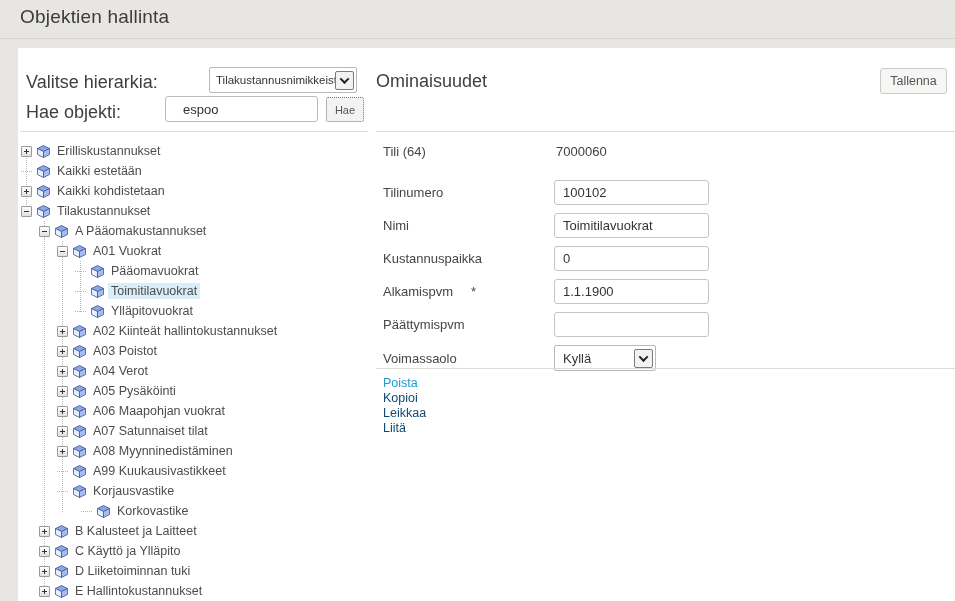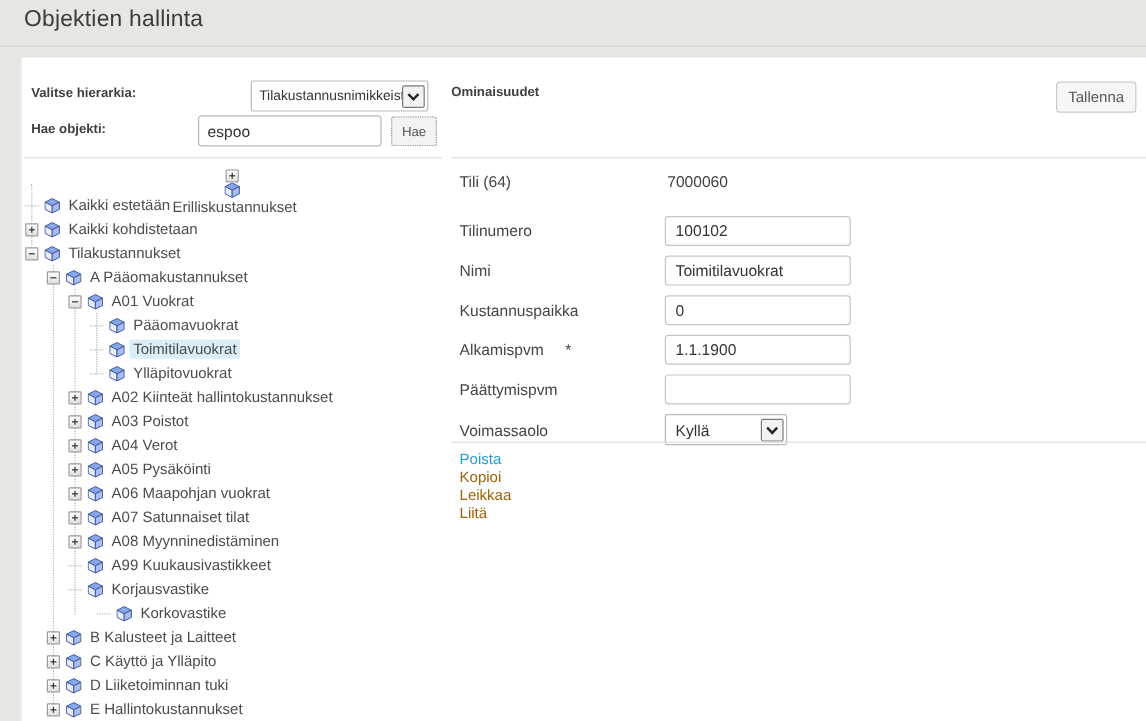--- a/index.html
+++ b/index.html
@@ -10,21 +10,21 @@
     overflow: hidden;
     position: relative;
     color: #444;
   }
   #app { position: absolute; inset: 0; width: 955px; height: 601px; }
 
   .page-title { position: absolute; left: 20px; top: 6px; font-size: 19px; color: #3c3c3c; letter-spacing: .2px; }
   .header-rule { position: absolute; left: 0; top: 38px; width: 955px; height: 1px; background: #d4d3cf; }
   .main-panel { position: absolute; left: 18px; top: 48px; width: 937px; height: 553px; background: #ffffff; }
 
-  .lbl-bold { position: absolute; font-size: 11px; font-weight: bold; color: #3f3f3f; }
+  .lbl-bold { position: absolute; font-size: 18px; font-weight: normal; color: #3f3f3f; }
   #valitse-label { left: 26px; top: 72px; }
   #hae-label     { left: 26px; top: 102px; }
   #omin-label    { left: 376px; top: 71px; }
 
   
   .selectbox {
     position: absolute; display: flex; align-items: center;
     background: #fff; border: 1px solid #b9b9b9; border-radius: 2px;
     cursor: default;
   }
@@ -36,21 +36,21 @@
   }
   .chev { width: 7px; height: 7px; border-left: 2px solid #222; border-bottom: 2px solid #222;
           transform: rotate(-45deg) translate(1px,-1px); }
   #hierarchy-select { left: 209px; top: 67px; width: 148px; height: 26px; }
   #voimassa-select  { left: 554px;  top: 329px; width: 102px; height: 26px; }
   #voimassa-select .sel-text { font-size: 13px; padding-left: 8px; }
 
   #search-input {
     position: absolute; left: 165px; top: 96px; width: 153px; height: 26px;
     border: 1px solid #bbb; border-radius: 3px; font-size: 13px; color: #333;
-    padding: 0 7px; font-family: inherit; outline: none; background: #fff;
+    padding: 0 17px; font-family: inherit; outline: none; background: #fff;
   }
   #hae-button {
     position: absolute; left: 326px; top: 97px; width: 38px; height: 25px;
     background: #f3f3f1; border: 1px dotted #777; border-radius: 2px;
     font-size: 11px; color: #555; font-family: inherit; cursor: pointer;
   }
   #tallenna-button {
     position: absolute; left: 880px; top: 68px; width: 67px; height: 26px;
     background: #f6f6f5; border: 1px solid #cbcbc9; border-radius: 3px;
     font-size: 12.5px; color: #555; font-family: Liberation Sans, sans-serif; cursor: pointer;
@@ -70,21 +70,21 @@
   .static-value { font-size: 13px; color: #3f3f3f; padding-left: 2px; }
   .form-input {
     width: 155px; height: 25px; border: 1px solid #c5c5c5; border-radius: 3px;
     font-size: 13px; color: #333; padding: 0 8px; font-family: inherit; outline: none;
   }
 
   
   #action-links { position: absolute; left: 383px; top: 376px; }
   .action-link { display: block; font-size: 12.5px; line-height: 15px; text-decoration: none; cursor: pointer; }
   .action-link.enabled  { color: #1f9cd4; }
-  .action-link.disabled { color: #a16207; cursor: default; }
+  .action-link.disabled { color: #0c4a6e; cursor: default; }
 
   
   #object-tree { position: absolute; left: 18px; top: 141px; width: 352px; height: 460px; overflow: hidden; }
   .tree-row { height: 20px; display: flex; align-items: center; font-size: 12.5px; color: #4c4c4c;
               position: relative; white-space: nowrap; }
   .expander { width: 11px; height: 11px; flex: none; margin-right: 5px; position: relative;
               border: 1px solid #9a9a9a; background: linear-gradient(#ffffff, #e0e0e0); border-radius: 1px; }
   .expander::before { content:''; position: absolute; left: 2px; right: 2px; top: 4px; height: 1px; background: #333; }
   .expander.plus::after { content:''; position: absolute; top: 2px; bottom: 2px; left: 4px; width: 1px; background: #333; }
   .stub { width: 11px; height: 1px; border-top: 1px dotted #b5b5b5; flex: none; margin-right: 5px; }
@@ -167,21 +167,21 @@
       <a class="action-link disabled">Kopioi</a>
       <a class="action-link disabled">Leikkaa</a>
       <a class="action-link disabled">Liitä</a>
     </div>
 
   <div id="object-tree">
     <div class="vline" id="vline-0"></div>
     <div class="vline" id="vline-1"></div>
     <div class="vline" id="vline-2"></div>
     <div class="vline" id="vline-3"></div>
-  <div class="tree-row" style="padding-left: 3px; flex-direction: column;">
+  <div class="tree-row" style="padding-left: 3px;">
         <span class="expander plus"></span>
         <span class="cube">
           <svg width="13" height="13" viewBox="0 0 13 13">
             <polygon points="6.5,0.5 12.5,3.5 6.5,6.5 0.5,3.5" fill="#89a7e8" stroke="#3d5696" stroke-width="0.8"></polygon>
             <polygon points="0.5,3.5 6.5,6.5 6.5,12.5 0.5,9.5" fill="#e9eefc" stroke="#3d5696" stroke-width="0.8"></polygon>
             <polygon points="12.5,3.5 6.5,6.5 6.5,12.5 12.5,9.5" fill="#a9bcf2" stroke="#3d5696" stroke-width="0.8"></polygon>
           </svg>
         </span>
         <span class="tree-label">Erilliskustannukset</span>
       </div>

